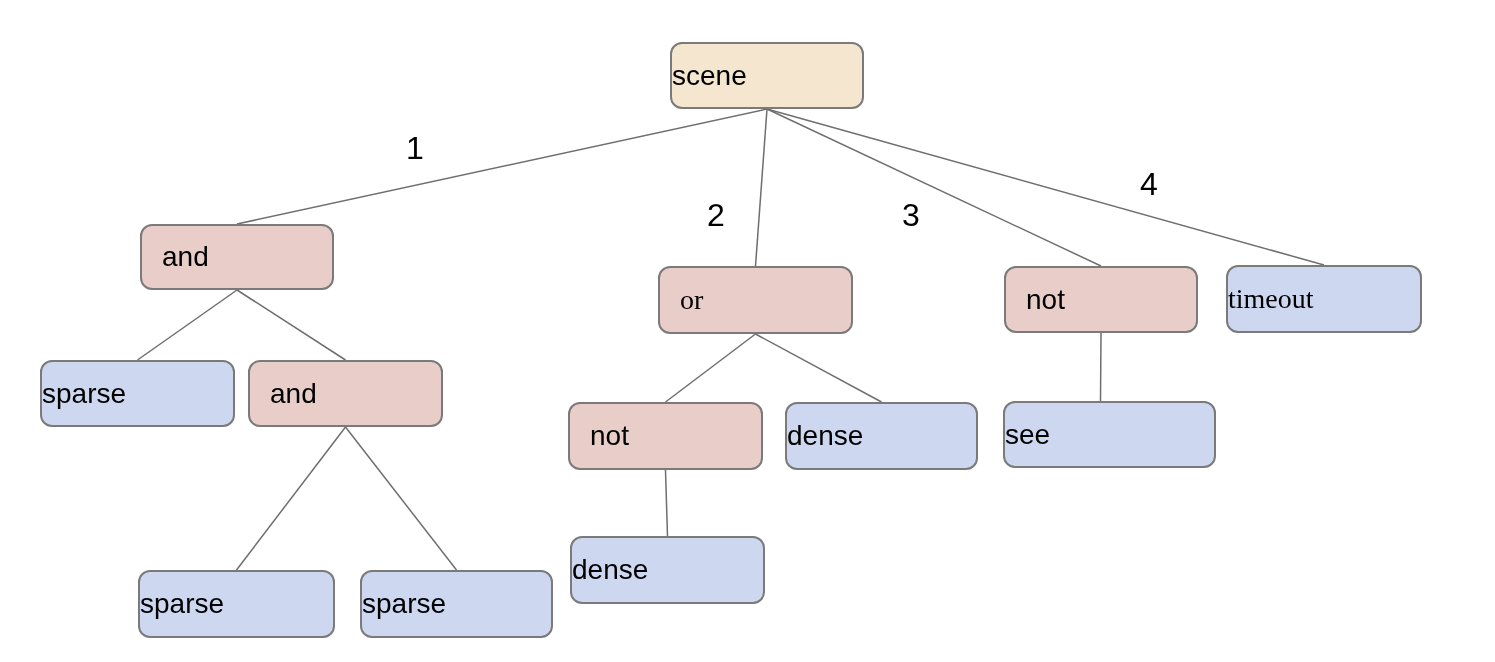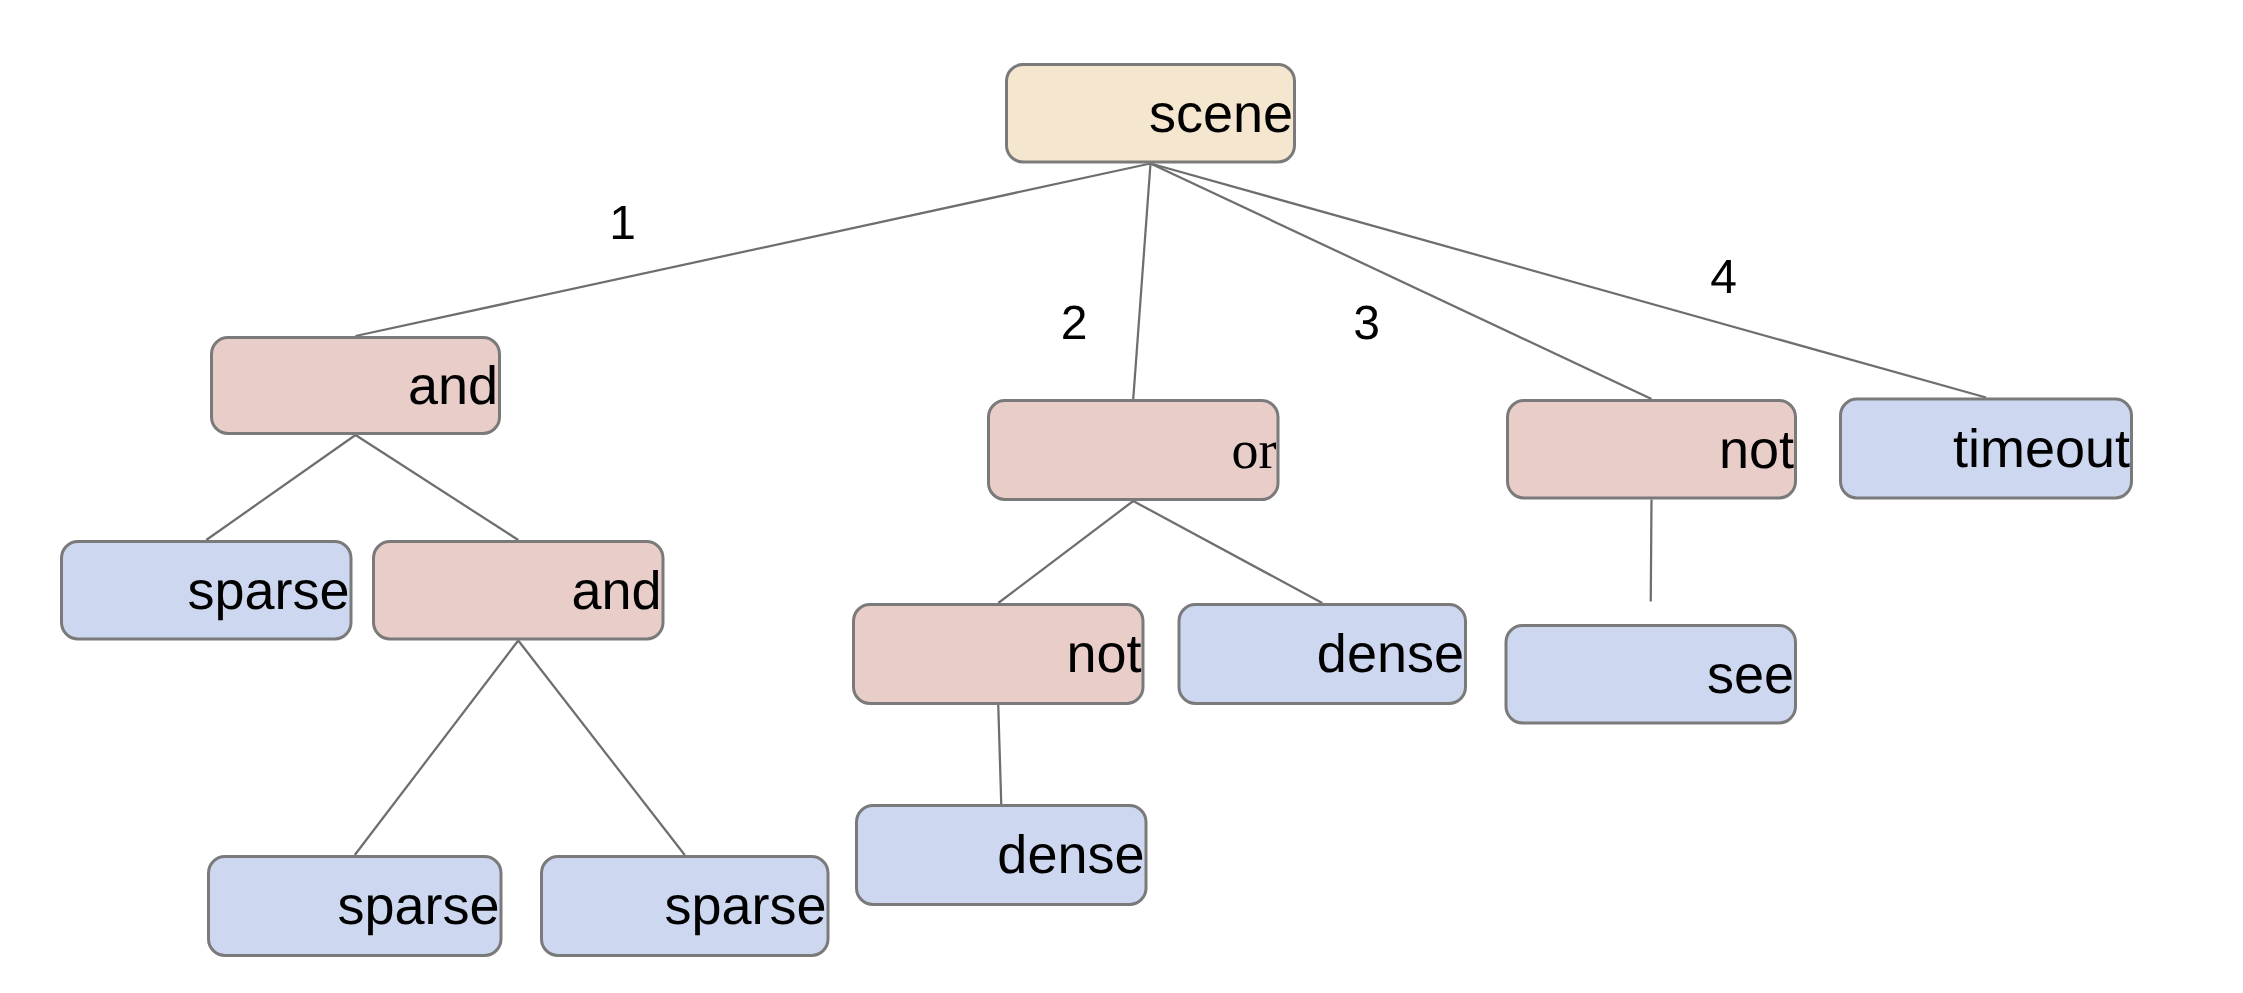--- a/index.html
+++ b/index.html
@@ -24,30 +24,30 @@
   }
   #edges-svg line {
     stroke: var(--edge-line, #6e6e6e);
     stroke-width: 1.5;
   }
   .node {
     position: absolute;
     box-sizing: border-box;
     display: flex;
     align-items: center;
-    justify-content: flex-end;
+    justify-content: flex-start;
     border: 2px solid var(--node-border, #7a7a7a);
     border-radius: 12px;
-    font-size: 36px;
+    font-size: 28px;
     line-height: 1;
     color: var(--text, #000000);
     white-space: nowrap;
   }
   .node.root     { background: var(--root-fill, #f5e7cf); }
-  .node.operator { background: var(--operator-fill, #e8cdc8); }
+  .node.operator { background: var(--operator-fill, #e8cdc8); padding-left: 20px; }
   .node.leaf     { background: var(--leaf-fill, #cdd8f0); }
   .edge-label {
     position: absolute;
     transform: translate(-50%, -50%);
     font-size: 32px;
     color: var(--text, #000000);
     line-height: 1;
   }
 </style>
 </head>
@@ -74,36 +74,36 @@
       </div>
       <div class="node operator" style="left: 140px; top: 224px; width: 194px; height: 66px;">
         <span>and</span>
       </div>
       <div class="node operator" style="left: 658px; top: 266px; width: 195px; height: 68px; font-family: Liberation Serif, serif;">
         <span>or</span>
       </div>
       <div class="node operator" style="left: 1004px; top: 266px; width: 194px; height: 67px;">
         <span>not</span>
       </div>
-      <div class="node leaf" style="left: 1226px; top: 265px; width: 196px; height: 68px;">
+      <div class="node leaf" style="left: 1226px; top: 265px; width: 196px; height: 68px; font-family: Liberation Serif, serif;">
         <span>timeout</span>
       </div>
       <div class="node leaf" style="left: 40px; top: 360px; width: 195px; height: 67px;">
         <span>sparse</span>
       </div>
       <div class="node operator" style="left: 248px; top: 360px; width: 195px; height: 67px;">
         <span>and</span>
       </div>
       <div class="node operator" style="left: 568px; top: 402px; width: 195px; height: 68px;">
         <span>not</span>
       </div>
       <div class="node leaf" style="left: 785px; top: 402px; width: 193px; height: 68px;">
         <span>dense</span>
       </div>
-      <div class="node leaf" style="left: 1003px; top: 401px; width: 195px; height: 67px; margin-top: 15px;">
+      <div class="node leaf" style="left: 1003px; top: 401px; width: 213px; height: 67px;">
         <span>see</span>
       </div>
       <div class="node leaf" style="left: 138px; top: 570px; width: 197px; height: 68px;">
         <span>sparse</span>
       </div>
       <div class="node leaf" style="left: 360px; top: 570px; width: 193px; height: 68px;">
         <span>sparse</span>
       </div>
       <div class="node leaf" style="left: 570px; top: 536px; width: 195px; height: 68px;">
         <span>dense</span>

